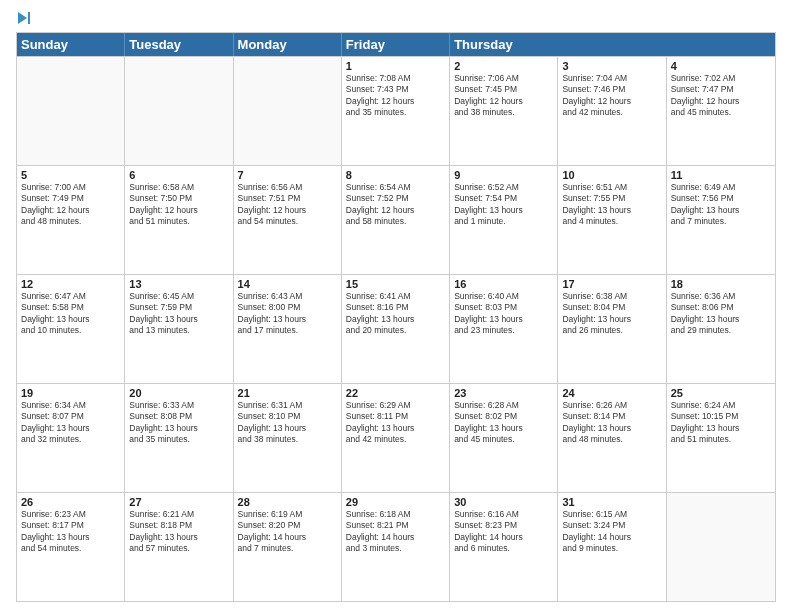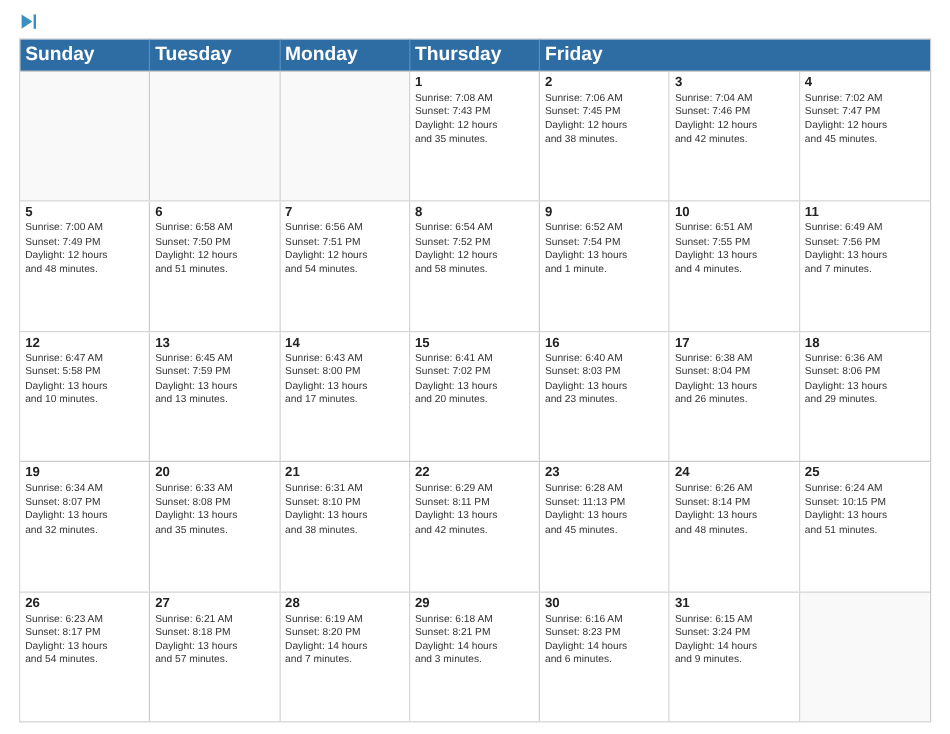--- a/index.html
+++ b/index.html
@@ -41,21 +41,21 @@
       flex-direction: column;
       border: 1px solid #ccc;
     }
     .cal-header {
       display: grid;
       grid-template-columns: repeat(7, 1fr);
       background: #2e6da4;
     }
     .cal-header-cell {
       color: #fff;
-      font-size: 16px;
+      font-size: 13px;
       font-weight: bold;
       padding: 4px 4px;
       text-align: left;
       border-right: 1px solid #5a8dc0;
     }
     .cal-header-cell:last-child { border-right: none; }
     .cal-body {
       flex: 1;
       display: flex;
       flex-direction: column;
@@ -147,22 +147,22 @@
       <div class="month-title"></div>
       <div class="subtitle"></div>
     </div>
   </div>
 
   <div class="calendar">
     <div class="cal-header">
     <div class="cal-header-cell">Sunday</div>
         <div class="cal-header-cell">Tuesday</div>
         <div class="cal-header-cell">Monday</div>
+        <div class="cal-header-cell">Friday</div>
         <div class="cal-header-cell">Thursday</div>
-        <div class="cal-header-cell">Friday</div>
       </div>
     <div class="cal-body">
     <div class="cal-row">
           <div class="cal-cell empty"></div>
           <div class="cal-cell empty"></div>
           <div class="cal-cell empty"></div>
           <div class="cal-cell">
             <div class="day-num">1</div>
             <div class="cell-text">Sunrise: 7:08 AM</div>
             <div class="cell-text">Sunset: 7:43 PM</div>
@@ -260,21 +260,21 @@
           <div class="cal-cell">
             <div class="day-num">14</div>
             <div class="cell-text">Sunrise: 6:43 AM</div>
             <div class="cell-text">Sunset: 8:00 PM</div>
             <div class="cell-text">Daylight: 13 hours</div>
             <div class="cell-text">and 17 minutes.</div>
           </div>
           <div class="cal-cell">
             <div class="day-num">15</div>
             <div class="cell-text">Sunrise: 6:41 AM</div>
-            <div class="cell-text">Sunset: 7:02 PM</div>
+            <div class="cell-text">Sunset: 8:16 PM</div>
             <div class="cell-text">Daylight: 13 hours</div>
             <div class="cell-text">and 20 minutes.</div>
           </div>
           <div class="cal-cell">
             <div class="day-num">16</div>
             <div class="cell-text">Sunrise: 6:40 AM</div>
             <div class="cell-text">Sunset: 8:03 PM</div>
             <div class="cell-text">Daylight: 13 hours</div>
             <div class="cell-text">and 23 minutes.</div>
           </div>
@@ -318,21 +318,21 @@
           <div class="cal-cell">
             <div class="day-num">22</div>
             <div class="cell-text">Sunrise: 6:29 AM</div>
             <div class="cell-text">Sunset: 8:11 PM</div>
             <div class="cell-text">Daylight: 13 hours</div>
             <div class="cell-text">and 42 minutes.</div>
           </div>
           <div class="cal-cell">
             <div class="day-num">23</div>
             <div class="cell-text">Sunrise: 6:28 AM</div>
-            <div class="cell-text">Sunset: 11:13 PM</div>
+            <div class="cell-text">Sunset: 8:02 PM</div>
             <div class="cell-text">Daylight: 13 hours</div>
             <div class="cell-text">and 45 minutes.</div>
           </div>
           <div class="cal-cell">
             <div class="day-num">24</div>
             <div class="cell-text">Sunrise: 6:26 AM</div>
             <div class="cell-text">Sunset: 8:14 PM</div>
             <div class="cell-text">Daylight: 13 hours</div>
             <div class="cell-text">and 48 minutes.</div>
           </div>

